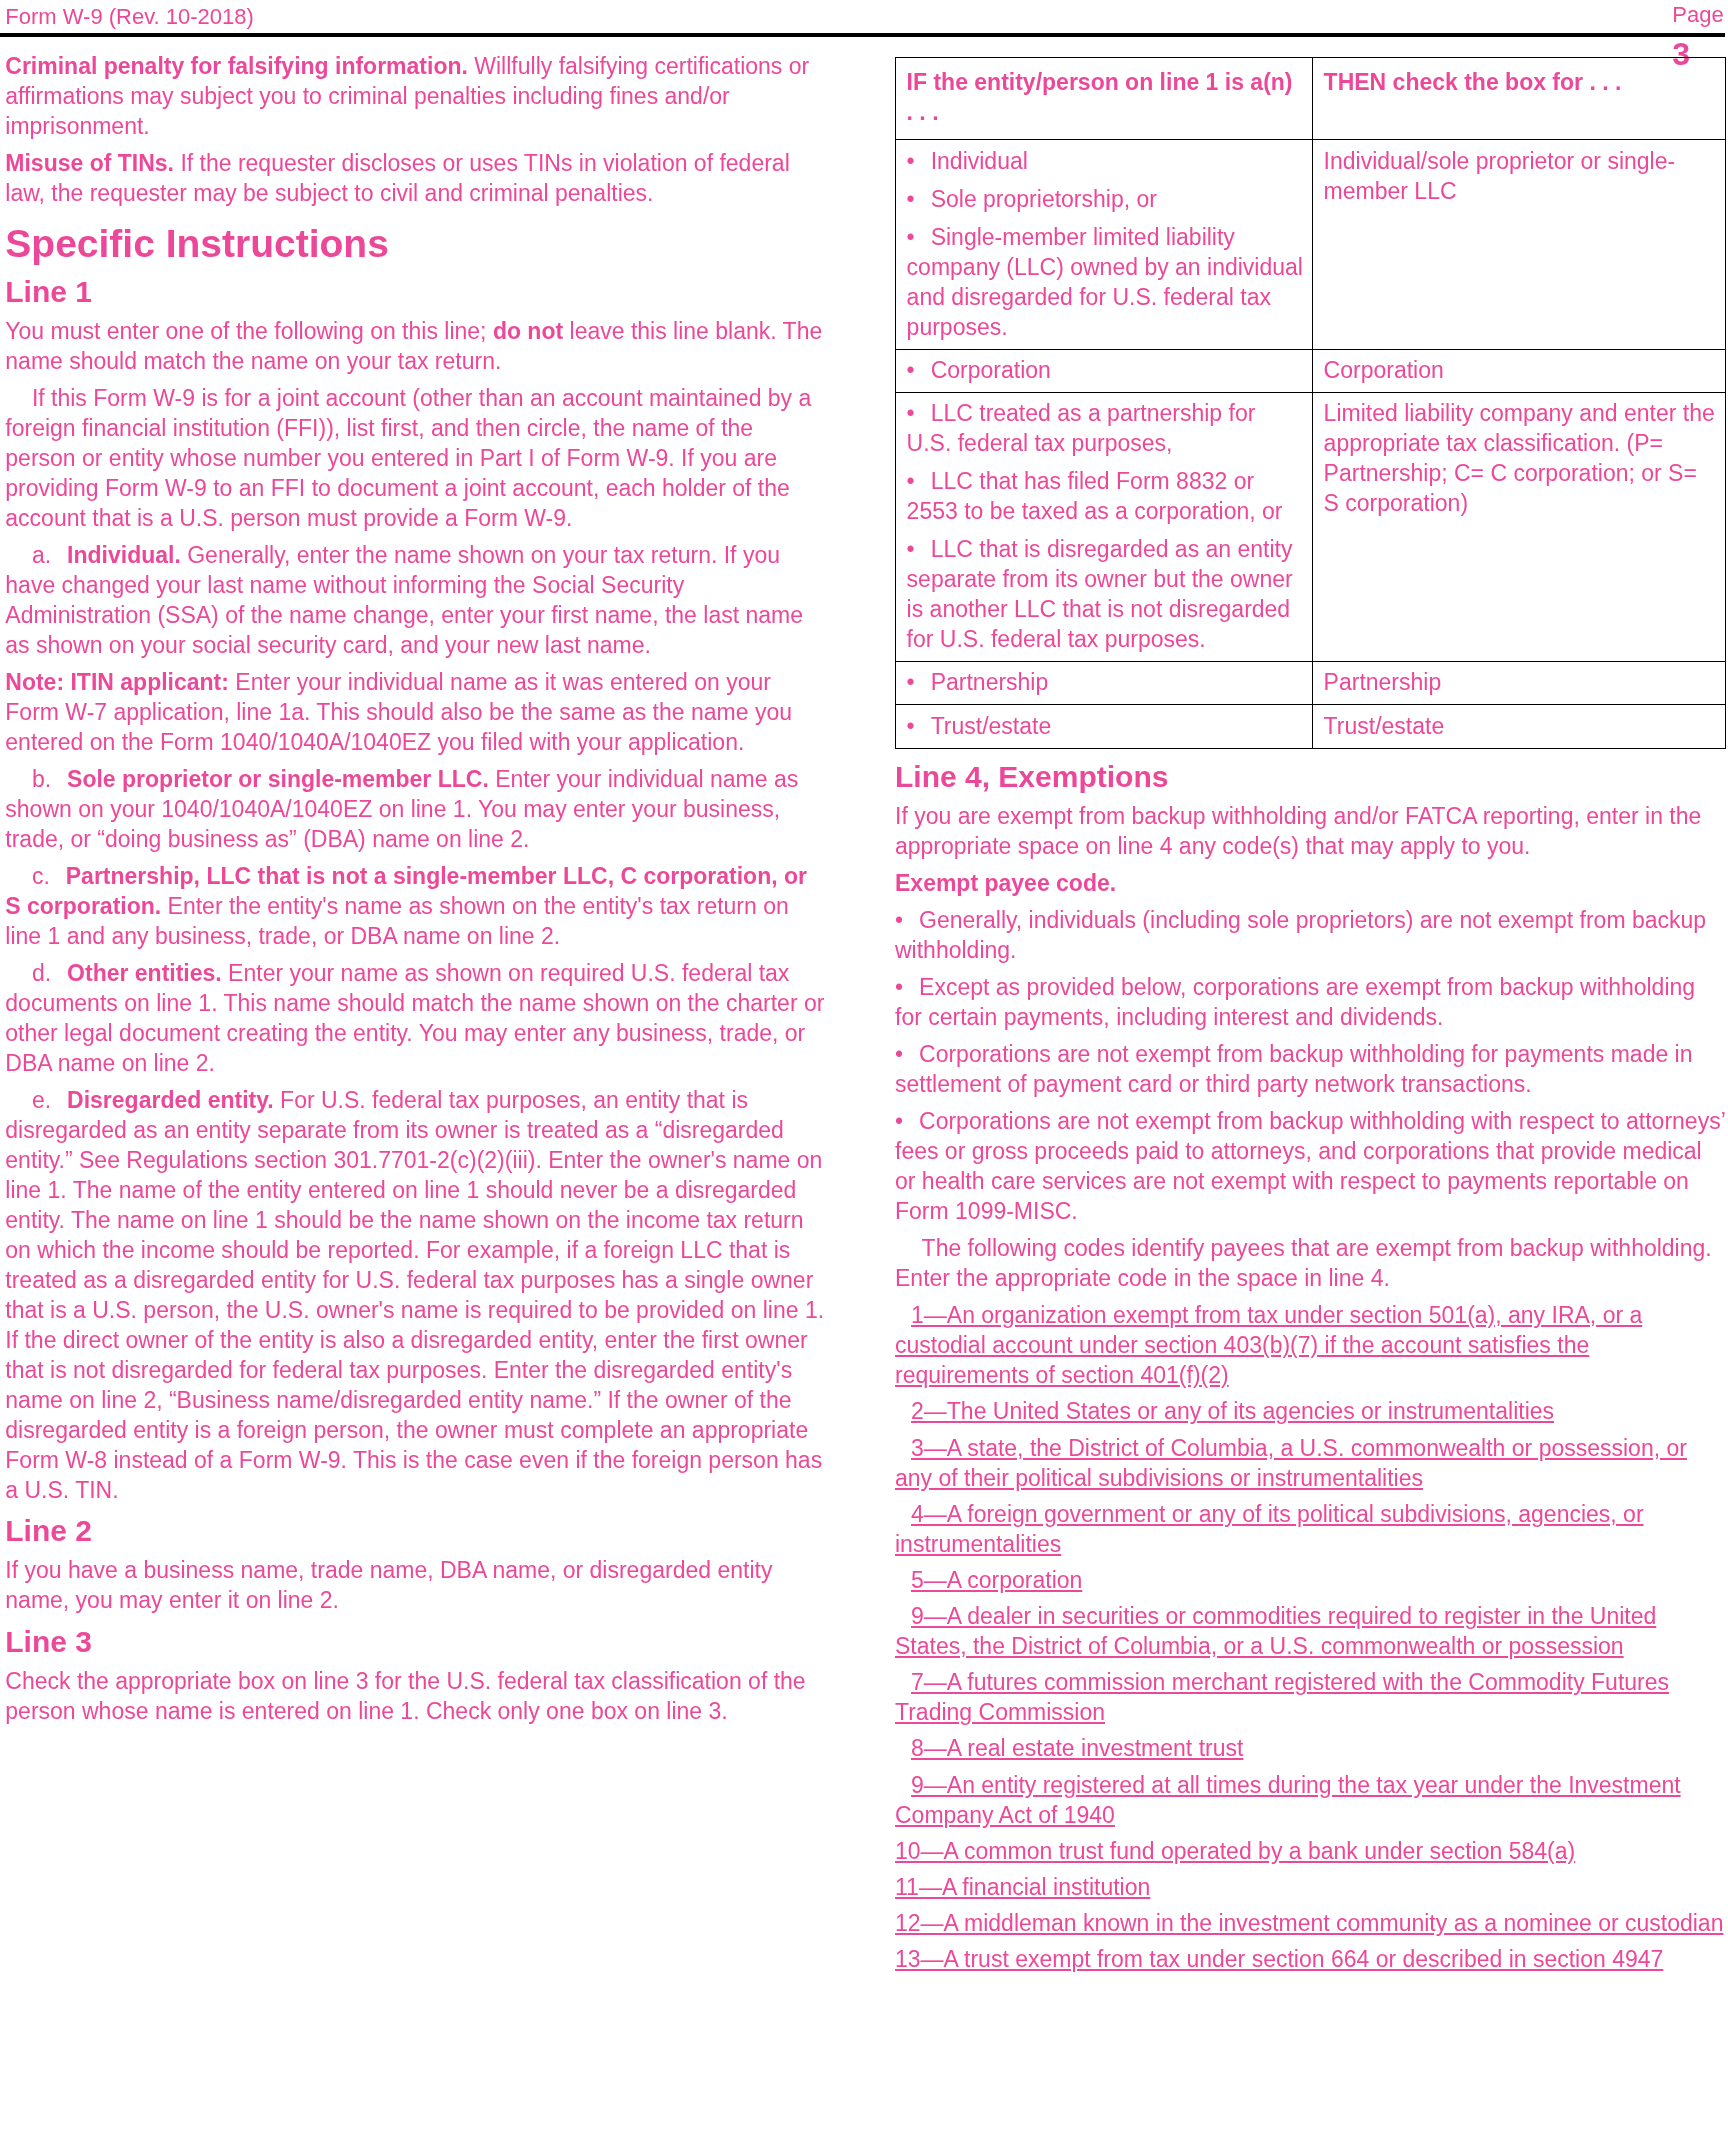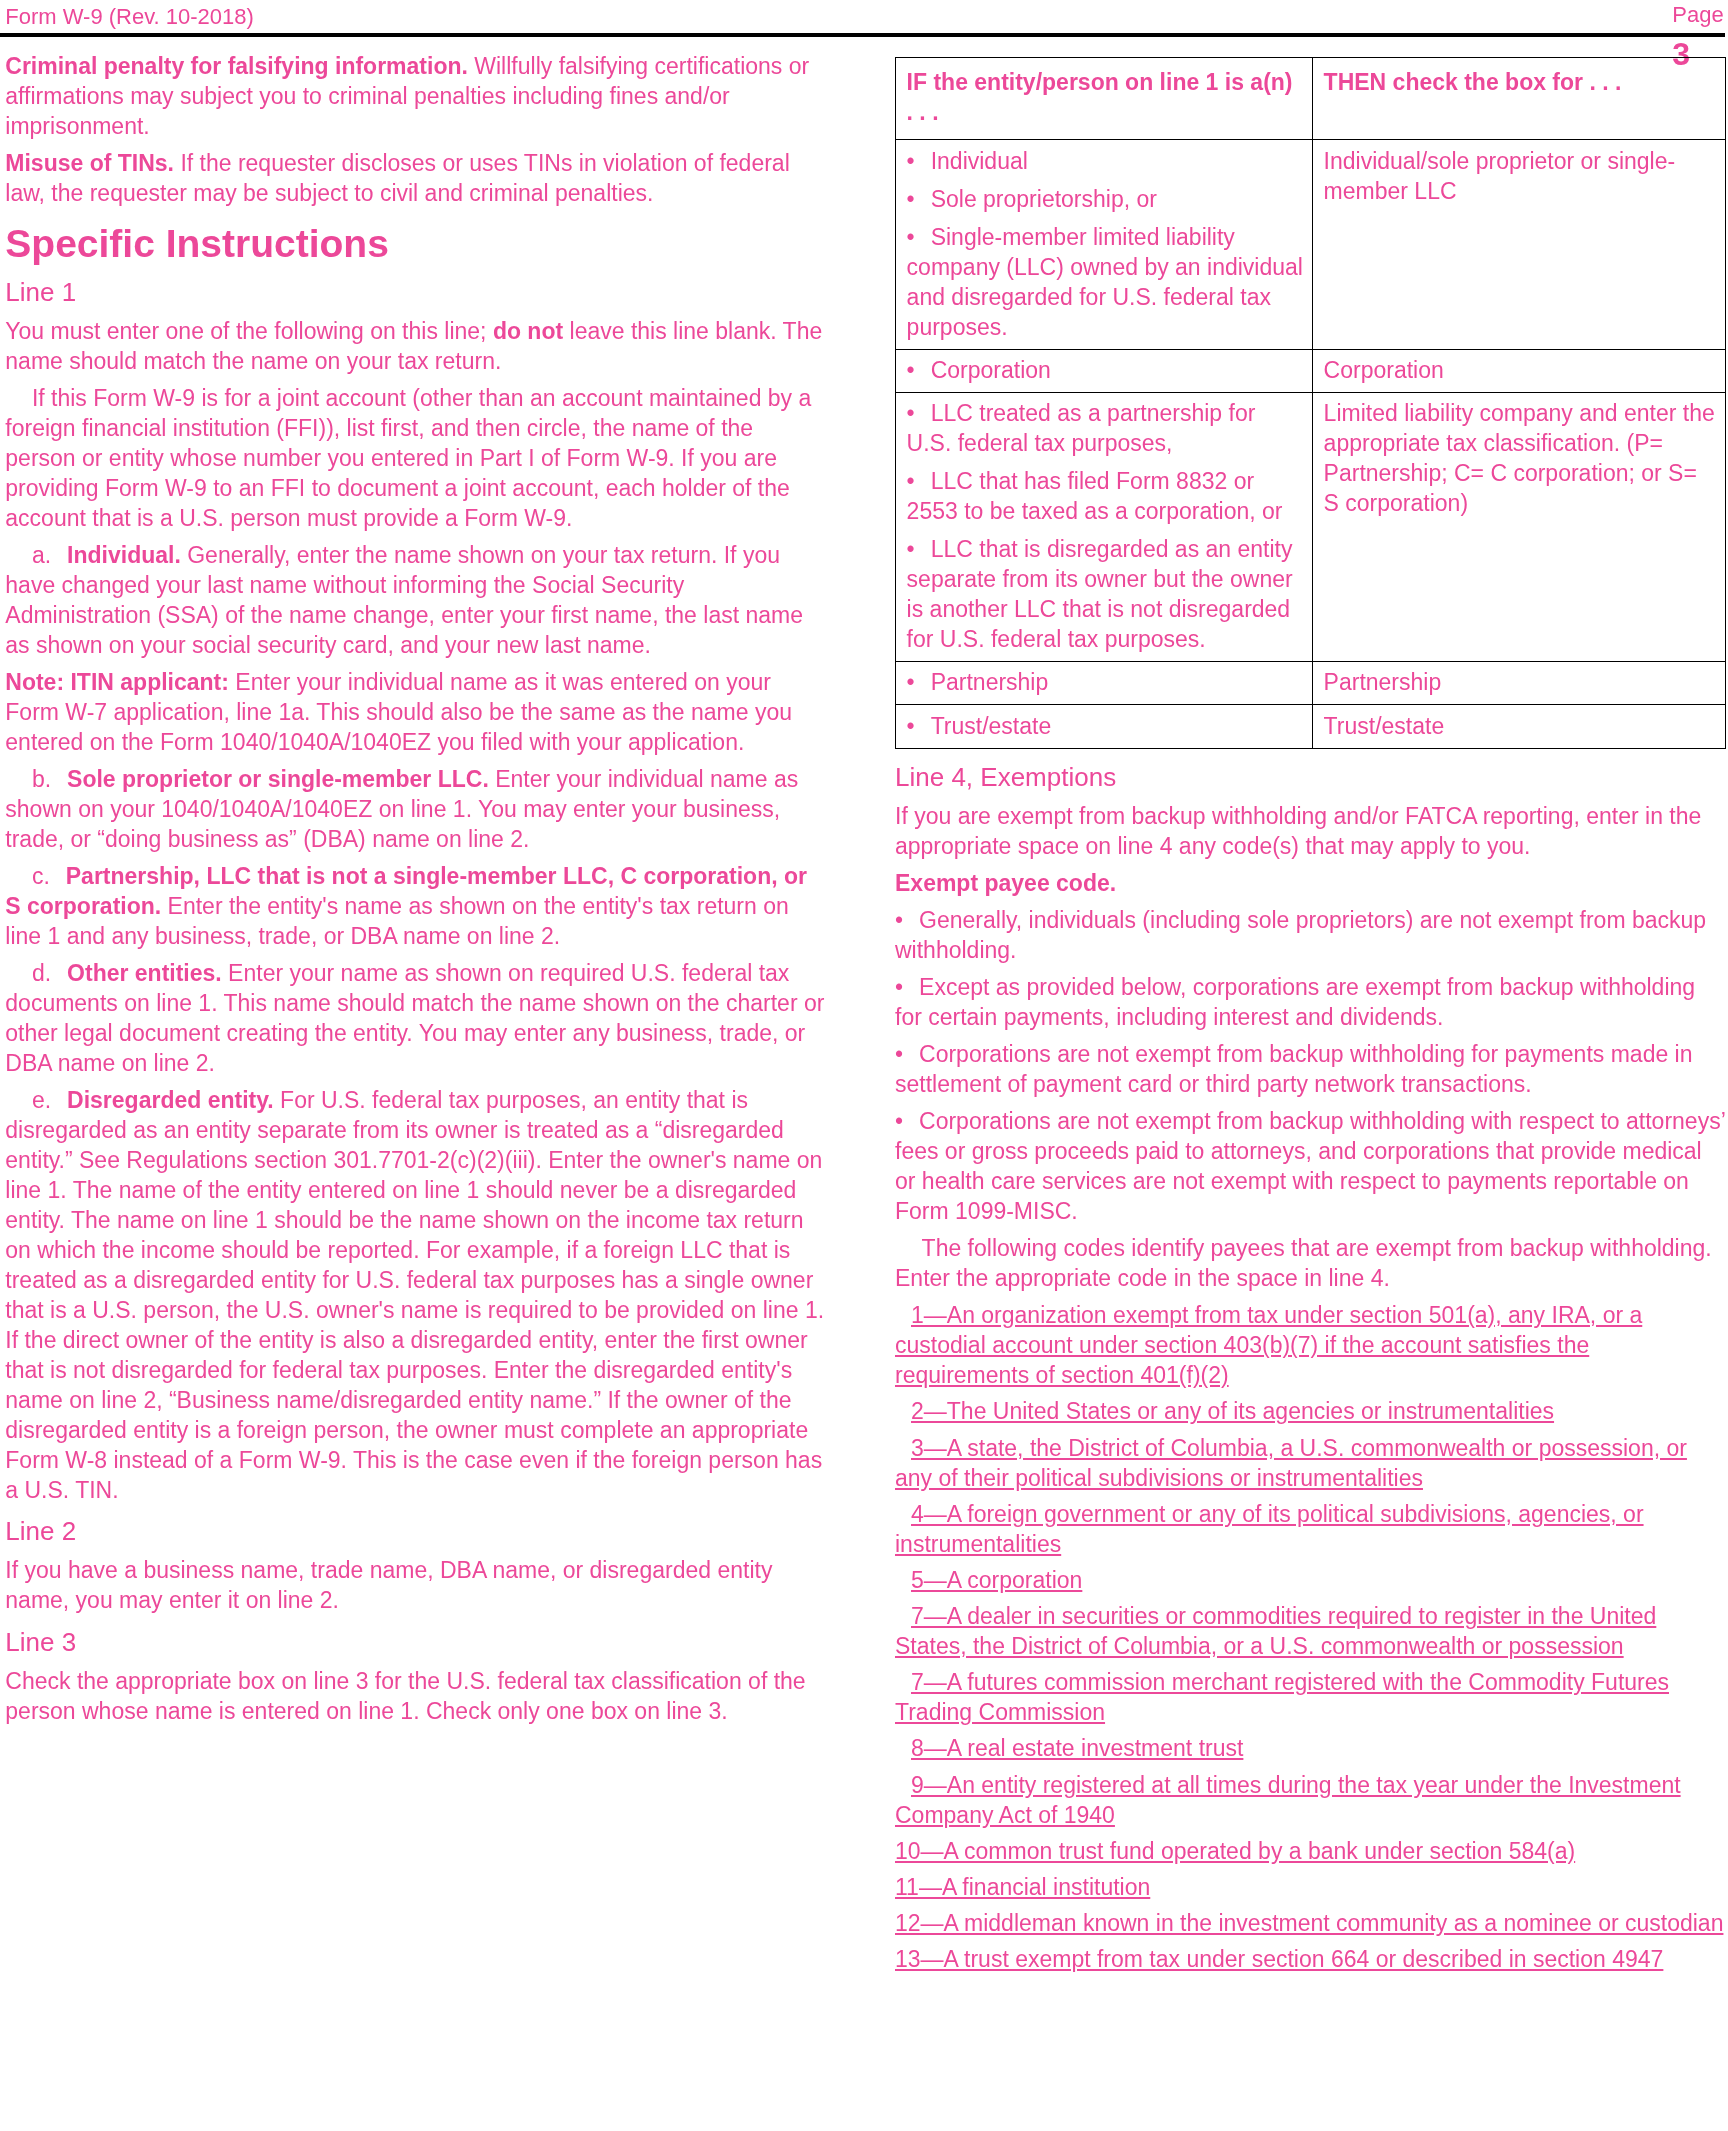--- a/index.html
+++ b/index.html
@@ -16,21 +16,21 @@
 
   .col-left  { position:absolute; left:5.3px;  top:51px; width:823px; }
   .col-right { position:absolute; left:895px; top:57px; width:831px; }
 
   p { margin:0 0 7px 0; }
   .ind { text-indent:26.6px; }
   b { font-weight:bold; }
   .letter { margin-right:16px; }
 
   h1.spec { font-size:39px; line-height:43px; font-weight:bold; margin:14px 0 10.6px 0; }
-  h2.sub  { font-size:26px; line-height:32px; font-weight:normal; margin:10.6px 0 8px 0; }
+  h2.sub  { font-size:30px; line-height:32px; font-weight:bold; margin:10.6px 0 8px 0; }
 
   .blt { margin-right:16px; }
   .bullet-row { margin:0 0 7px 0; }
 
   table.tbl { border-collapse:collapse; width:831px; table-layout:fixed; margin:0 0 12.4px 0; }
   table.tbl th, table.tbl td { border:1.8px solid #000; vertical-align:top; text-align:left; }
   table.tbl th { font-weight:bold; padding:8.9px 7px 12.4px 10.6px; }
   table.tbl td { padding:5.3px 7px 7px 10.6px; }
   td.slim, th.slim { padding-top:2.7px; padding-bottom:4.4px; }
   .ci { margin:0 0 8px 0; }
@@ -146,21 +146,21 @@
     <p class="bullet-row"><span class="blt">•</span><span>Corporations are not exempt from backup withholding for payments made in settlement of payment card or third party network transactions.</span></p>
     <p class="bullet-row"><span class="blt">•</span><span>Corporations are not exempt from backup withholding with respect to attorneys’ fees or gross proceeds paid to attorneys, and corporations that provide medical or health care services are not exempt with respect to payments reportable on Form 1099-MISC.</span></p>
 
     <p class="ind">The following codes identify payees that are exempt from backup withholding. Enter the appropriate code in the space in line 4.</p>
 
     <p class="code d1">1—An organization exempt from tax under section 501(a), any IRA, or a custodial account under section 403(b)(7) if the account satisfies the requirements of section 401(f)(2)</p>
     <p class="code d1">2—The United States or any of its agencies or instrumentalities</p>
     <p class="code d1">3—A state, the District of Columbia, a U.S. commonwealth or possession, or any of their political subdivisions or instrumentalities</p>
     <p class="code d1">4—A foreign government or any of its political subdivisions, agencies, or instrumentalities</p>
     <p class="code d1">5—A corporation</p>
-    <p class="code d1">7—A dealer in securities or commodities required to register in the United States, the District of Columbia, or a U.S. commonwealth or possession</p>
+    <p class="code d1">9—A dealer in securities or commodities required to register in the United States, the District of Columbia, or a U.S. commonwealth or possession</p>
     <p class="code d1">7—A futures commission merchant registered with the Commodity Futures Trading Commission</p>
     <p class="code d1">8—A real estate investment trust</p>
     <p class="code d1">9—An entity registered at all times during the tax year under the Investment Company Act of 1940</p>
     <p class="code d2">10—A common trust fund operated by a bank under section 584(a)</p>
     <p class="code d2">11—A financial institution</p>
     <p class="code d2">12—A middleman known in the investment community as a nominee or custodian</p>
     <p class="code d2">13—A trust exempt from tax under section 664 or described in section 4947</p>
 
   </div>
 

